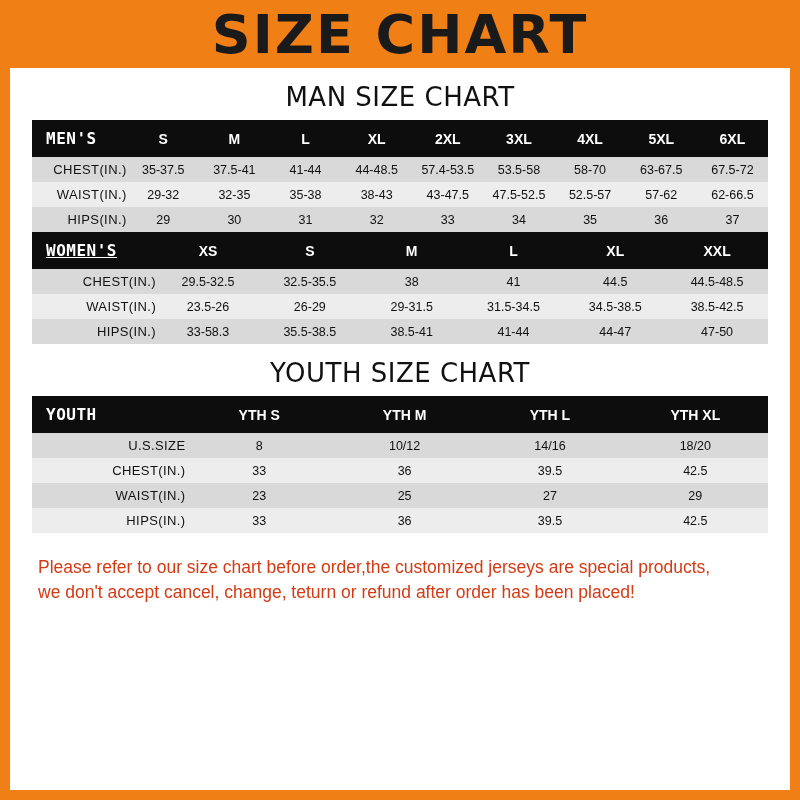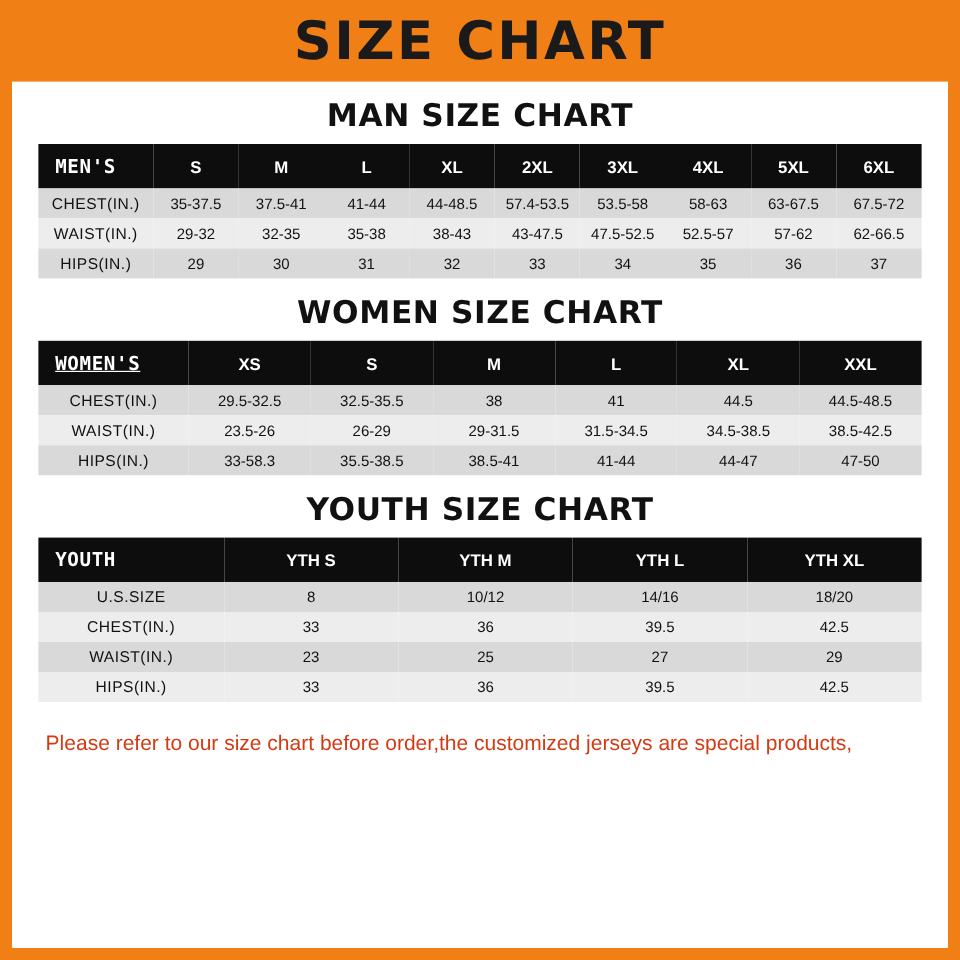--- a/index.html
+++ b/index.html
@@ -28,32 +28,32 @@
     background: #f07f16;
     height: 68px;
     display: flex;
     align-items: center;
     justify-content: center;
     margin: 0 -10px 0 -10px;
   }
   .header-title {
     font-family: "DejaVu Sans", sans-serif;
     font-weight: bold;
-    font-size: 44px;
+    font-size: 54px;
     letter-spacing: 2px;
     color: #1a1a1a;
     text-transform: uppercase;
   }
   .content {
     padding: 0 22px;
   }
   .section-title {
     text-align: center;
     font-family: "DejaVu Sans", sans-serif;
-    font-weight: bold;
+    font-weight: normal;
     font-size: 26px;
     color: #111111;
     letter-spacing: 0.5px;
     margin: 14px 0 8px 0;
   }
   table.size-table {
     width: 100%;
     border-collapse: collapse;
     table-layout: fixed;
   }
@@ -75,21 +75,21 @@
   table.size-table thead th.corner {
     text-align: left;
     padding-left: 14px;
     font-family: "DejaVu Sans Mono", monospace;
     font-size: 16px;
     letter-spacing: 0.5px;
   }
   table.size-table tbody tr.odd td { background: #d9d9d9; }
   table.size-table tbody tr.even td { background: #ededed; }
   table.size-table tbody td.rowlabel {
-    text-align: center;
+    text-align: right;
     font-size: 13px;
     letter-spacing: 0.4px;
     color: #111;
   }
   .men thead th:first-child { width: 13%; margin-top: 12px; }
   .women thead th:first-child { width: 17%; text-decoration: underline; }
   .youth thead th:first-child { width: 21%; }
   .footer-note {
     margin-top: 16px;
     padding: 6px 6px 0 6px;
@@ -130,21 +130,21 @@
       </thead>
       <tbody>
         <tr class="odd">
           <td class="rowlabel">CHEST(IN.)</td>
           <td>35-37.5</td>
           <td>37.5-41</td>
           <td>41-44</td>
           <td>44-48.5</td>
           <td>57.4-53.5</td>
           <td>53.5-58</td>
-          <td>58-63</td>
+          <td>58-70</td>
           <td>63-67.5</td>
           <td>67.5-72</td>
         </tr>
         <tr class="even">
           <td class="rowlabel">WAIST(IN.)</td>
           <td>29-32</td>
           <td>32-35</td>
           <td>35-38</td>
           <td>38-43</td>
           <td>43-47.5</td>
@@ -161,21 +161,20 @@
           <td>32</td>
           <td>33</td>
           <td>34</td>
           <td>35</td>
           <td>36</td>
           <td>37</td>
         </tr>
       </tbody>
     </table>
 
-    <div class="section-title">WOMEN SIZE CHART</div>
     <table class="size-table women">
       <thead>
         <tr>
           <th class="corner">WOMEN'S</th>
           <th>XS</th>
           <th>S</th>
           <th>M</th>
           <th>L</th>
           <th>XL</th>
           <th>XXL</th>
@@ -250,16 +249,17 @@
           <td>33</td>
           <td>36</td>
           <td>39.5</td>
           <td>42.5</td>
         </tr>
       </tbody>
     </table>
 
     <div class="footer-note">
       <div>Please refer to our size chart before order,the customized jerseys are special products,</div>
+      <div>we don't accept cancel, change, teturn or refund after order has been placed!</div>
     </div>
 
   </div>
 </div>
 
 </body></html>

